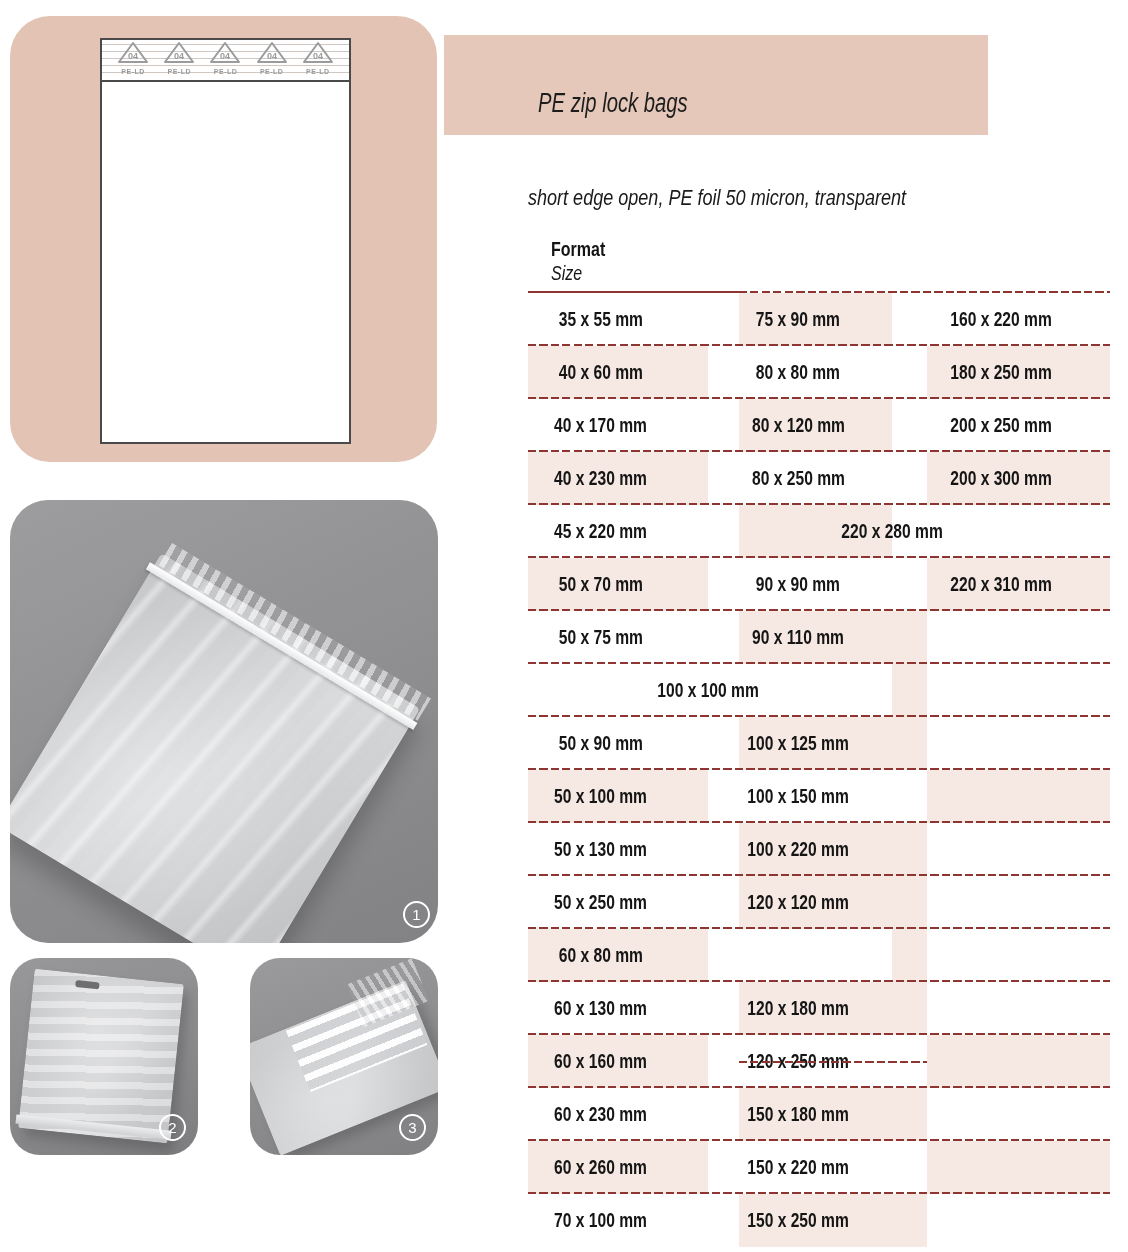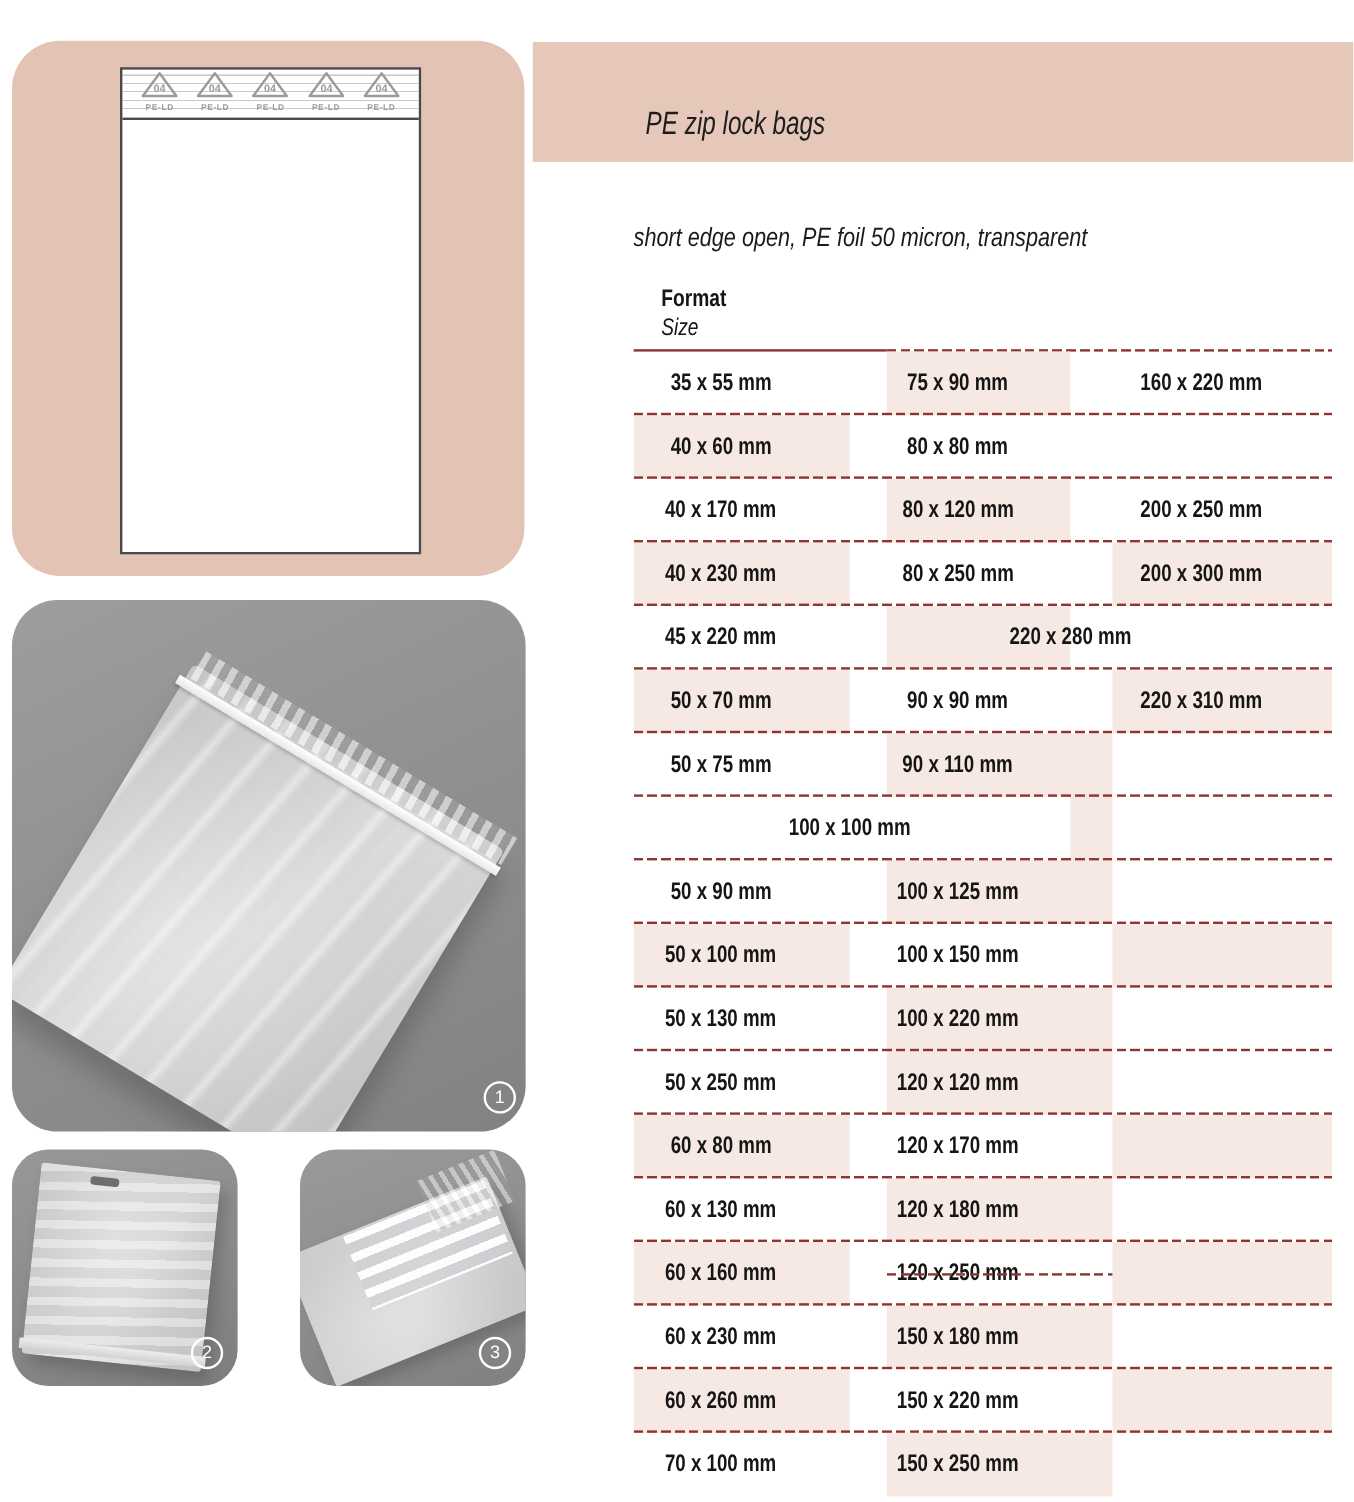--- a/index.html
+++ b/index.html
@@ -1,33 +1,33 @@
 <!DOCTYPE html>
 <html><head>
 <meta charset="utf-8">
 <style>
   html,body{margin:0;padding:0;background:#ffffff;}
   .page{position:relative;width:1128px;height:1252px;background:#fff;overflow:hidden;
         font-family:"Liberation Sans",sans-serif;color:#151515;}
 
   
-  .diagram-box{position:absolute;left:10px;top:34px;width:427px;height:446px;
+  .diagram-box{position:absolute;left:10px;top:16px;width:427px;height:446px;
                background:#e2c3b4;border-radius:40px;}
   .bag-outline{position:absolute;left:90px;top:22px;width:247px;height:402px;
                background:#fff;border:2px solid #4a4a4a;}
   .zip-band{position:absolute;left:0;right:0;top:0;height:40px;border-bottom:2px solid #4a4a4a;}
   .zip-lines{position:absolute;left:0;right:0;top:4px;height:34px;
              background:repeating-linear-gradient(to bottom,#cfc8c2 0 1px,transparent 1px 7px);}
   .symbols{position:absolute;left:0;right:0;top:1px;display:flex;justify-content:space-around;
            padding:0 8px;}
   .recycle{width:36px;text-align:center;color:#9b9b9b;}
   .recycle .mat{font-size:7px;letter-spacing:.5px;line-height:6px;color:#9b9b9b;font-weight:bold;}
 
   
-  .banner{position:absolute;left:444px;top:35px;width:684px;height:100px;background:#e5c8b9;}
+  .banner{position:absolute;left:444px;top:35px;width:544px;height:100px;background:#e5c8b9;}
   .title{position:absolute;left:94px;top:55px;font-style:italic;font-size:27px;line-height:27px;
          color:#1d1d1d;transform:scaleX(.75);transform-origin:left top;white-space:nowrap;}
   .subtitle{position:absolute;left:528px;top:185px;font-style:italic;font-size:22px;
             transform:scaleX(.82);transform-origin:left top;white-space:nowrap;color:#1a1a1a;}
   .format-label{position:absolute;left:551px;top:238px;font-weight:bold;font-size:20px;
                 transform:scaleX(.8);transform-origin:left top;}
   .size-label{position:absolute;left:551px;top:262px;font-style:italic;font-size:20px;
               transform:scaleX(.8);transform-origin:left top;}
 
   
@@ -158,20 +158,23 @@
         </div>
         <div class="row bordered">
           <div class="cell c1 s">
             <span class="cx">40 x 60 mm</span>
           </div>
           <div class="cell gapcol"></div>
           <div class="cell c2">
             <span class="cx">80 x 80 mm</span>
           </div>
           <div class="cell gutcol"></div>
+          <div class="cell c3 s">
+            <span class="cx">180 x 250 mm</span>
+          </div>
         </div>
         <div class="row bordered">
           <div class="cell c1">
             <span class="cx">40 x 170 mm</span>
           </div>
           <div class="cell gapcol"></div>
           <div class="cell c2 s">
             <span class="cx">80 x 120 mm</span>
           </div>
           <div class="cell gutcol"></div>
@@ -276,23 +279,20 @@
             <span class="cx">120 x 120 mm</span>
           </div>
           <div class="cell gutcol s"></div>
           <div class="cell c3"></div>
         </div>
         <div class="row bordered">
           <div class="cell c1 s">
             <span class="cx">60 x 80 mm</span>
           </div>
           <div class="cell gapcol"></div>
-          <div class="cell c2">
-            <span class="cx">120 x 170 mm</span>
-          </div>
           <div class="cell gutcol"></div>
           <div class="cell c3 s"></div>
         </div>
         <div class="row bordered">
           <div class="cell c1">
             <span class="cx">60 x 130 mm</span>
           </div>
           <div class="cell gapcol"></div>
           <div class="cell c2 s">
             <span class="cx">120 x 180 mm</span>

